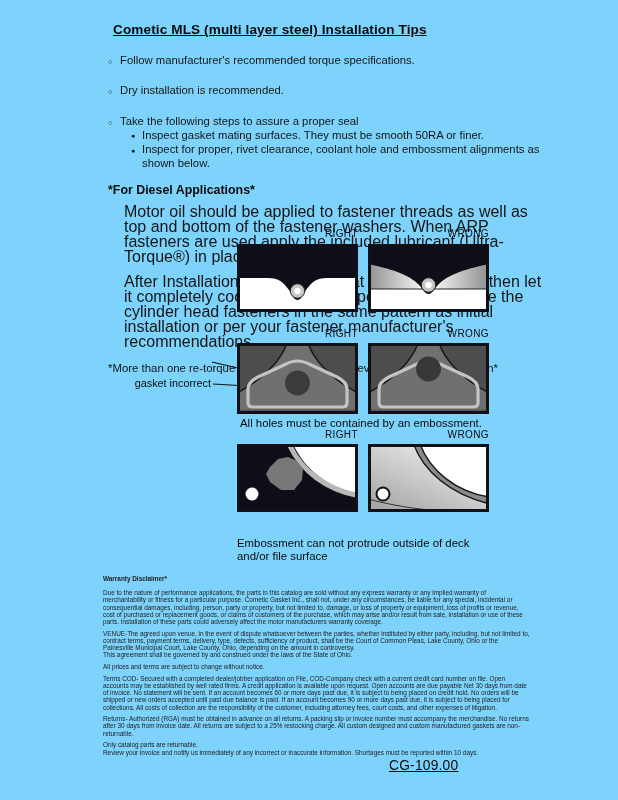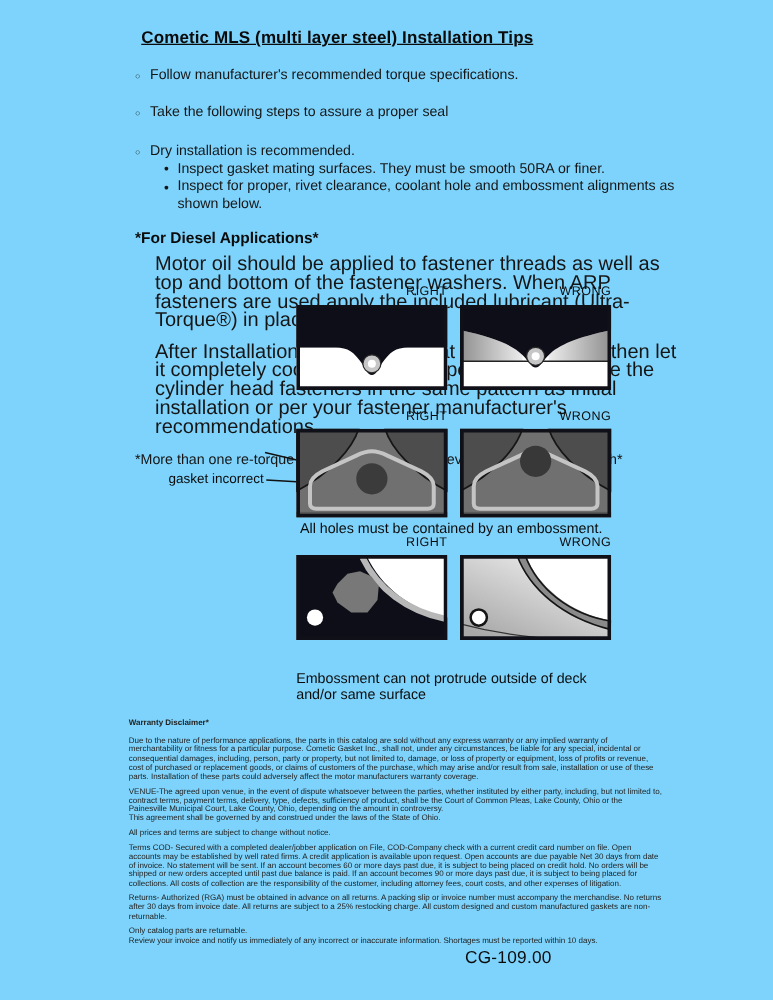--- a/index.html
+++ b/index.html
@@ -30,34 +30,34 @@
          font-size:10.8px; line-height:12.3px; color:#0b0b0b; }
   .connector { position:absolute; left:211px; top:348px; }
 
   
   .warranty { position:absolute; left:103px; top:575px; width:427px;
               font-size:6.4px; line-height:7.2px; color:#222; }
   .wtitle { font-weight:bold; margin:0 0 7px 0; }
   .wpara { margin:0 0 4.5px 0; }
   .wpara.tight { margin-bottom:0; }
 
-  .footer { position:absolute; left:372px; top:758px; font-size:13.8px;
-            letter-spacing:.2px; color:#0b0b0b; }
+  .footer { position:absolute; left:389px; top:758px; font-size:13.8px;
+            letter-spacing:.2px; color:#0b0b0b;text-decoration:underline; }
 </style>
 </head>
 <body>
 
 <div class="page">
 
   <div class="top">
     <h1 class="title">Cometic MLS (multi layer steel) Installation Tips</h1>
     <ul class="tips">
       <li class="tip">Follow manufacturer's recommended torque specifications.</li>
+      <li class="tip">Dry installation is recommended.</li>
       <li class="tip">Take the following steps to assure a proper seal</li>
-      <li class="tip">Dry installation is recommended.</li>
       <li class="subtip">Inspect gasket mating surfaces.  They must be smooth 50RA or finer.</li>
       <li class="subtip">Inspect for proper, rivet clearance, coolant hole and embossment alignments as shown below.</li>
     </ul>
 
     <h2 class="diesel-heading">*For Diesel Applications*</h2>
     <p class="para">Motor oil should be applied to fastener threads as well as top and bottom of the fastener washers. When ARP fasteners are used apply the included lubricant (Ultra-Torque®) in place of motor oil.</p>
     <p class="para">After Installation is complete, heat cycle the engine then let it completely cool to ambient temperature. Re-torque the cylinder head fasteners in the same pattern as initial installation or per your fastener manufacturer's recommendations.</p>
     <p class="note">*More than one re-torque may be required to achieve proper fastener stretch*</p>
   </div>
 
@@ -158,21 +158,21 @@
       <path d="M49,0 C59,27 85,49 121,56" stroke="#8a8a8a" stroke-width="6.5" fill="none"></path>
       <path d="M52,0 C62,27 88,48 121,53" stroke="#141414" stroke-width="1.3" fill="none"></path>
       <path d="M45.5,0 C55.5,27 82,50 120,59.5" stroke="#141414" stroke-width="1.3" fill="none"></path>
       <path d="M0,55 C30,63 58,66.5 88,68" stroke="#333" stroke-width="1" fill="none"></path>
       <circle cx="15" cy="50" r="6.5" fill="#ffffff" stroke="#141414" stroke-width="2"></circle>
       <rect x="1.5" y="1.5" width="118" height="65" fill="none" stroke="#101018" stroke-width="3"></rect>
     </svg>
   </div>
   <div class="caption" style="left:237px; top:537px;">
     <div>Embossment can not protrude outside of deck</div>
-    <div>and/or same surface</div>
+    <div>and/or file surface</div>
   </div>
 
   <div class="warranty">
     <div class="wtitle">Warranty Disclaimer*</div>
     <p class="wpara">Due to the nature of performance applications, the parts in this catalog are sold without any express warranty or any implied warranty of merchantability or fitness for a particular purpose.  Cometic Gasket Inc., shall not, under any circumstances, be liable for any special, incidental or consequential damages, including, person, party or property, but not limited to, damage, or loss of property or equipment, loss of profits or revenue, cost of purchased or replacement goods, or claims of customers of the purchase, which may arise and/or result from sale, installation or use of these parts.  Installation of these parts could adversely affect the motor manufacturers warranty coverage.</p>
     <p class="wpara tight">VENUE-The agreed upon venue, in the event of dispute whatsoever between the parties, whether instituted by either party, including, but not limited to, contract terms, payment terms, delivery, type, defects, sufficiency of product, shall be the Court of Common Pleas, Lake County, Ohio or the Painesville Municipal Court, Lake County, Ohio, depending on the amount in controversy.</p>
     <p class="wpara">This agreement shall be governed by and construed under the laws of the State of Ohio.</p>
     <p class="wpara">All prices and terms are subject to change without notice.</p>
     <p class="wpara">Terms COD- Secured with a completed dealer/jobber application on File, COD-Company check with a current credit card number on file.  Open accounts may be established by well rated firms.  A credit application is available upon request.  Open accounts are due payable Net 30 days from date of invoice.  No statement will be sent.  If an account becomes 60 or more days past due, it is subject to being placed on credit hold.  No orders will be shipped or new orders accepted until past due balance is paid.  If an account becomes 90 or more days past due, it is subject to being placed for collections.  All costs of collection are the responsibility of the customer, including attorney fees, court costs, and other expenses of litigation.</p>
     <p class="wpara">Returns- Authorized (RGA) must be obtained in advance on all returns.  A packing slip or invoice number must accompany the merchandise.  No returns after 30 days from invoice date.  All returns are subject to a 25% restocking charge.  All custom designed and custom manufactured gaskets are non-returnable.</p>

